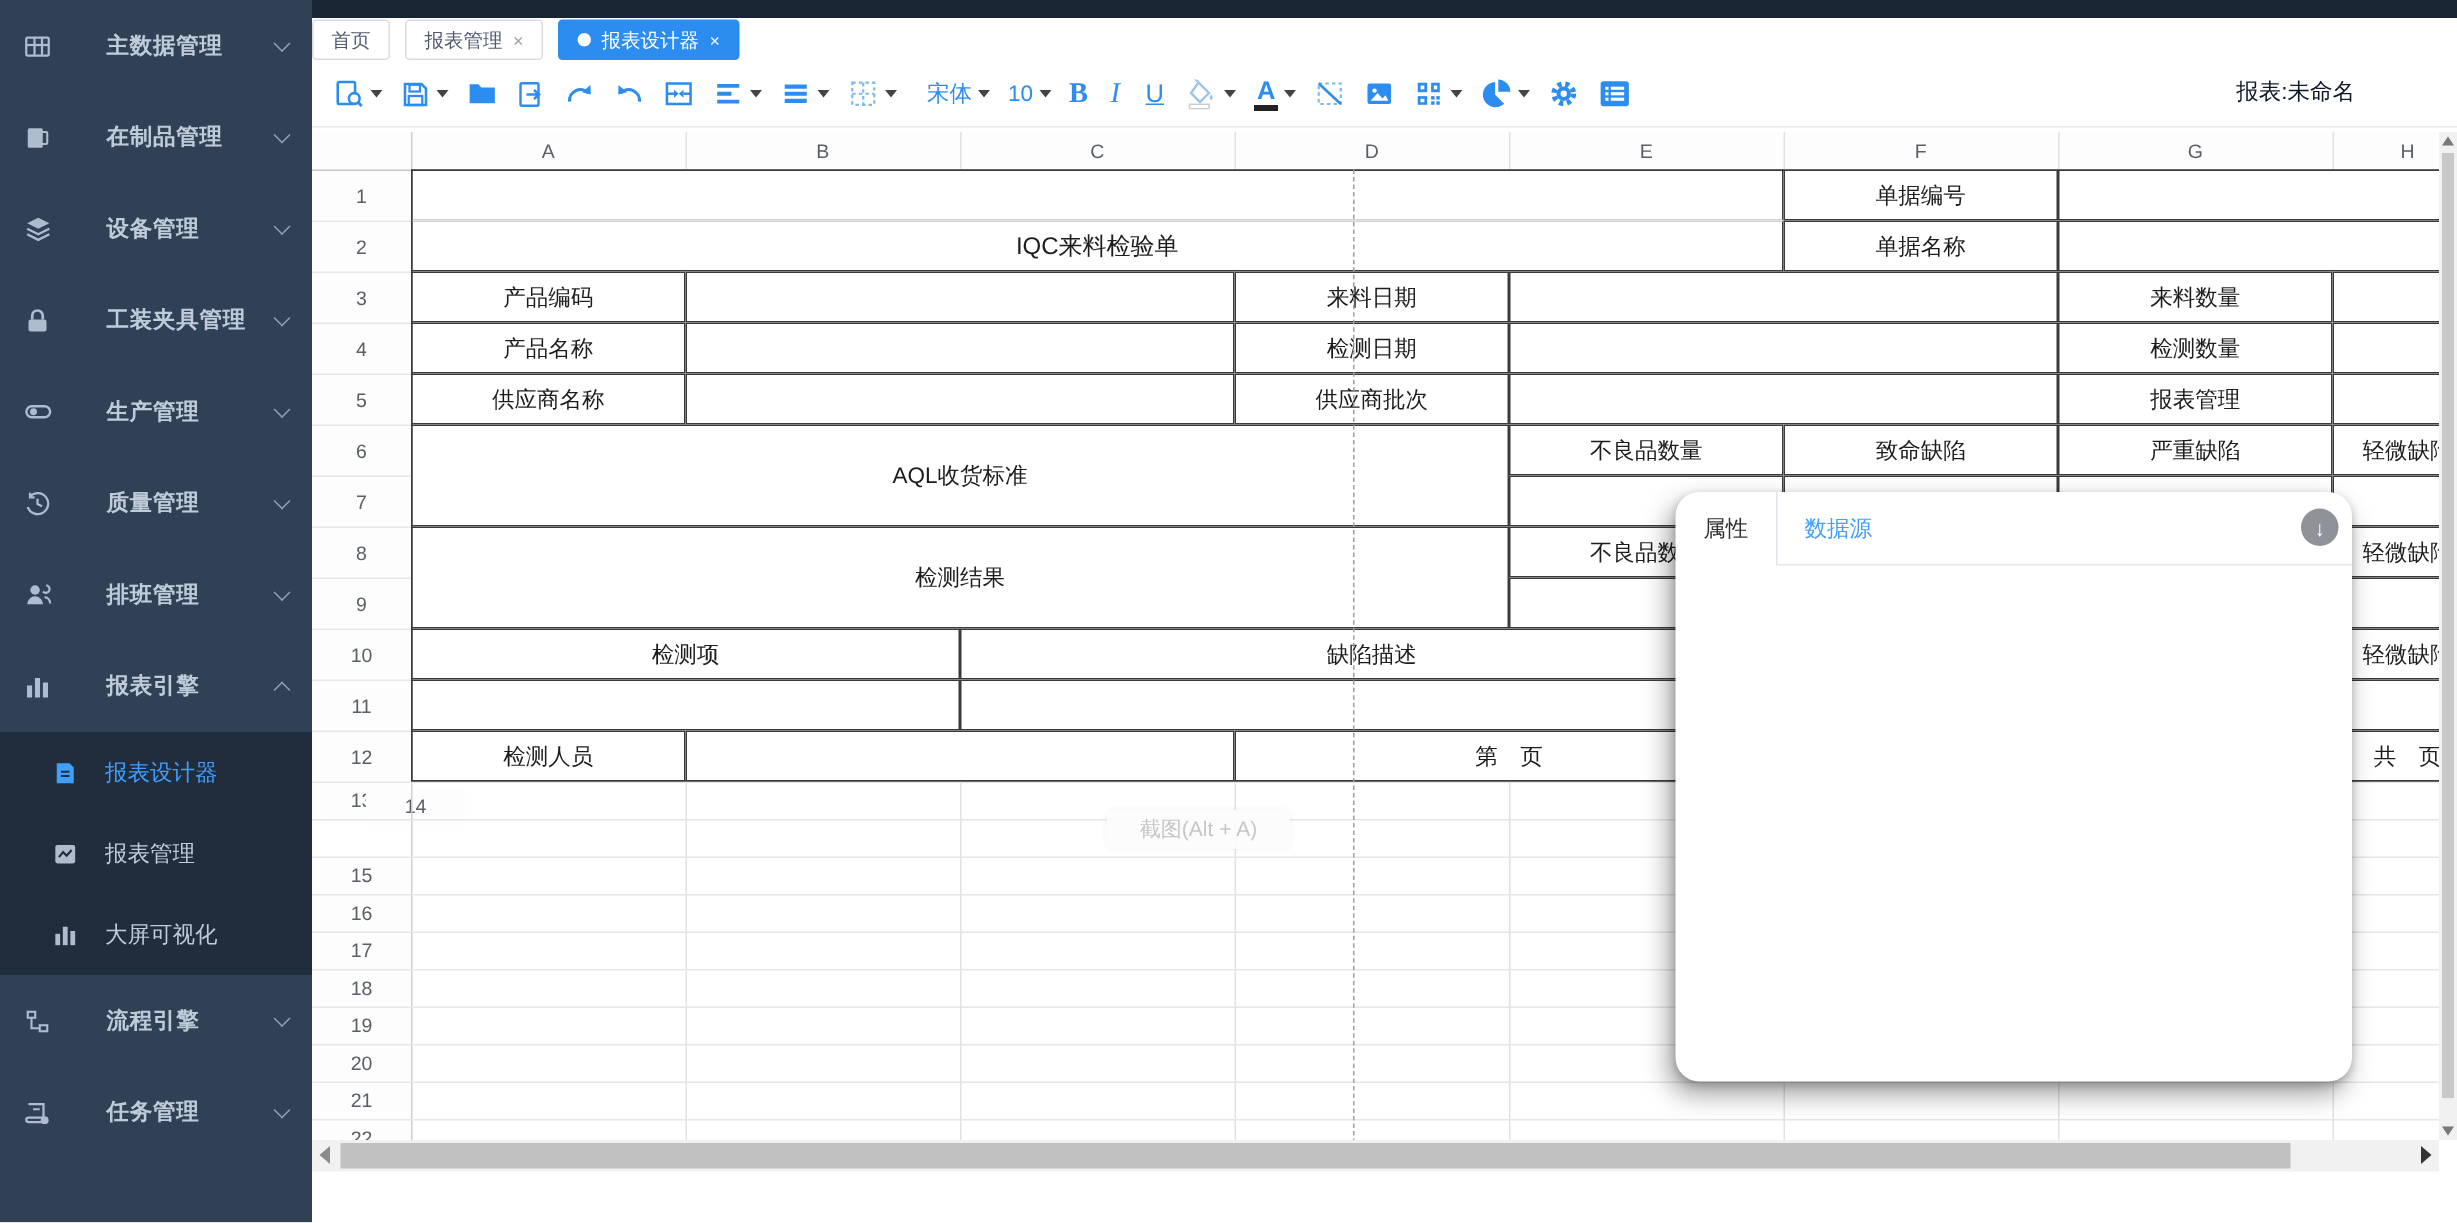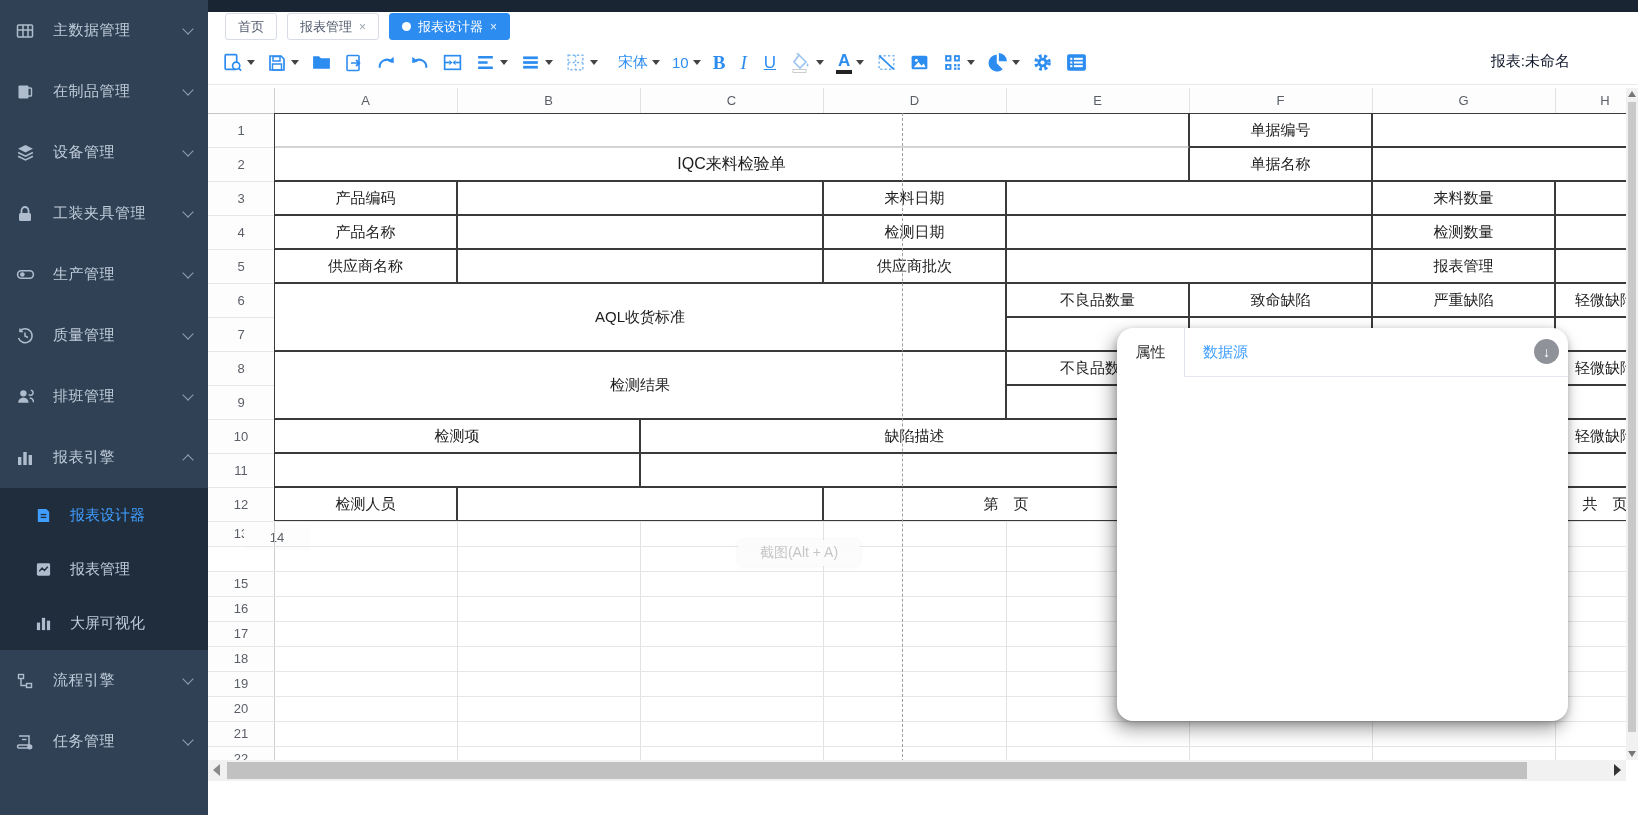--- a/index.html
+++ b/index.html
@@ -4,37 +4,37 @@
 <style>
   * { box-sizing: border-box; margin: 0; padding: 0; }
   html,body { width:1638px; height:815px; overflow:hidden; }
   body { font-family: "Liberation Sans", "DejaVu Sans", sans-serif; background:#fff; }
   .app { position:relative; width:1638px; height:815px; overflow:hidden; background:#fff; }
 
   
   .sidebar { position:absolute; left:0; top:0; width:208px; height:815px; background:#304156; z-index:60; }
   .side-item { position:relative; height:61px; display:flex; align-items:center; padding:0 16px 0 15px;
                color:#bfcbd9; font-size:15px; cursor:pointer; }
-  .side-item .lbl { margin-left:18px; flex:1; letter-spacing:.5px; }
+  .side-item .lbl { margin-left:36px; flex:1; letter-spacing:.5px;font-weight:bold; }
   .side-item .ico { width:20px; height:20px; display:flex; align-items:center; justify-content:center; color:#aebccd; }
   .chev { width:8px; height:8px; border-right:1.4px solid #93a1b1; border-bottom:1.4px solid #93a1b1;
           transform:rotate(45deg); margin-top:-4px; }
   .chev.up { transform:rotate(-135deg); margin-top:4px; }
   .submenu { background:#1f2d3d; }
   .sub-item { height:54px; display:flex; align-items:center; padding-left:34px; color:#bfcbd9; font-size:15px; cursor:pointer; }
   .sub-item .ico { width:18px; height:18px; display:flex; align-items:center; justify-content:center; color:#aebccd; }
   .sub-item .lbl { margin-left:18px; }
   .sub-item.active { color:#409eff; }
   .sub-item.active .ico { color:#409eff; }
 
   
   .content { position:absolute; left:208px; top:0; width:1430px; height:815px; background:#fff; }
   .topstrip { position:absolute; left:0; top:0; width:1430px; height:12px; background:#1a2533; }
 
-  .tabbar { position:absolute; left:0; top:12px; width:1430px; height:29px; background:#fff; display:flex; align-items:center; padding-left:17px; gap:10px; }
+  .tabbar { position:absolute; left:0; top:12px; width:1430px; height:29px; background:#fff; display:flex; align-items:center; gap:10px; }
   .tab { height:27px; display:flex; align-items:center; padding:0 12px; border:1px solid #d8dce5; background:#fff;
          border-radius:3px; font-size:13px; color:#515a6e; cursor:pointer; gap:7px; }
   .tab .x { color:#9aa3ad; font-size:12px; line-height:1; }
   .tab.active { background:#2d8cf0; border-color:#2d8cf0; color:#fff; }
   .tab.active .x { color:#eaf3fe; }
   .tab .dot { width:9px; height:9px; border-radius:50%; background:#fff; }
 
   .toolbar { position:absolute; left:0; top:41px; width:1628px; height:44px; background:#fff; border-bottom:1px solid #e8eaec;
              display:flex; align-items:center; padding-left:10px; gap:4px; }
   .tbtn { display:flex; align-items:center; gap:3px; padding:3px 4px; border-radius:3px; cursor:pointer; color:#2d8cf0; }

